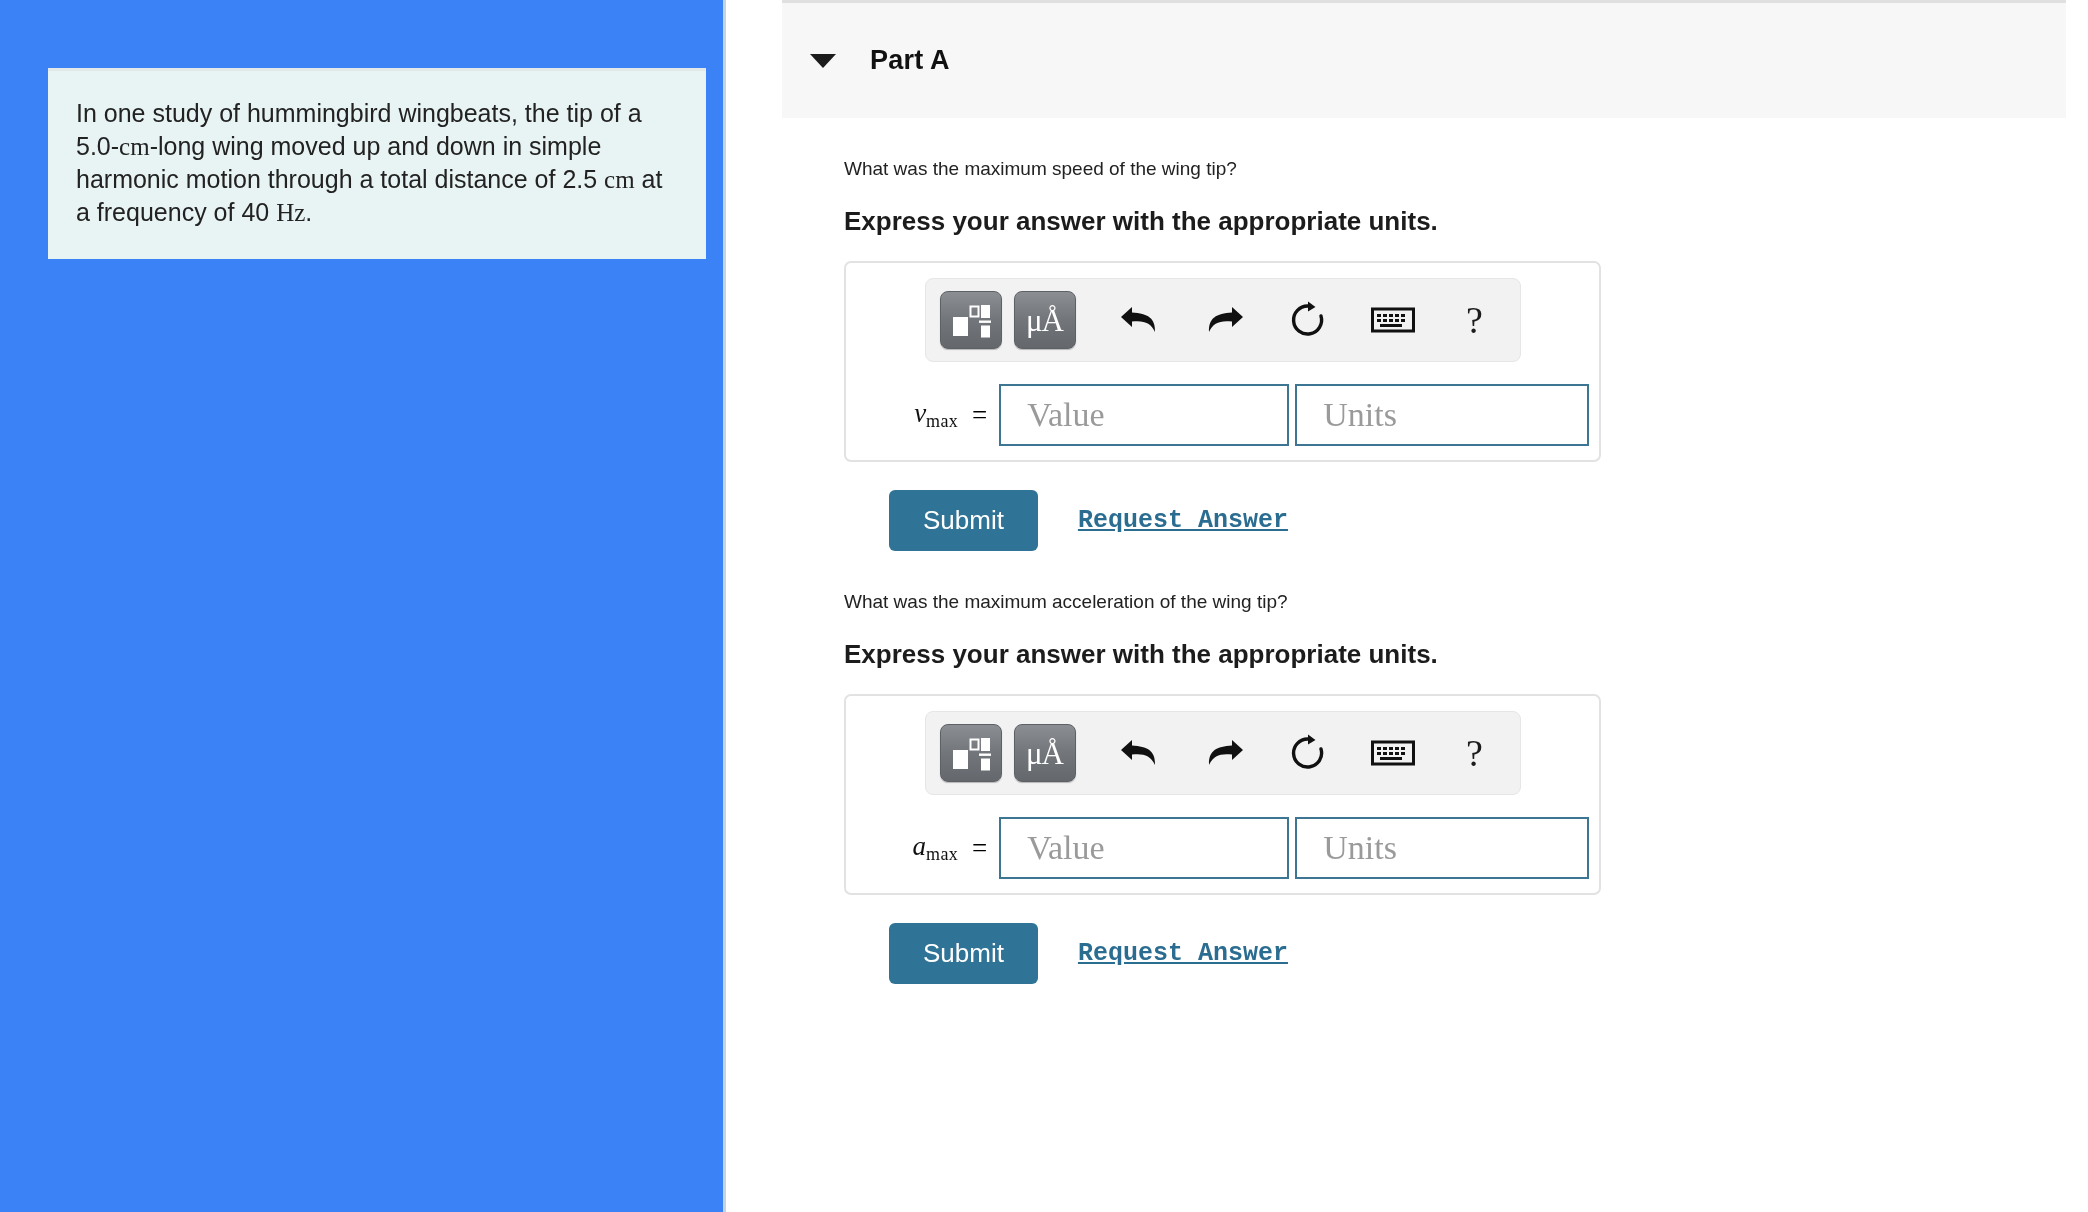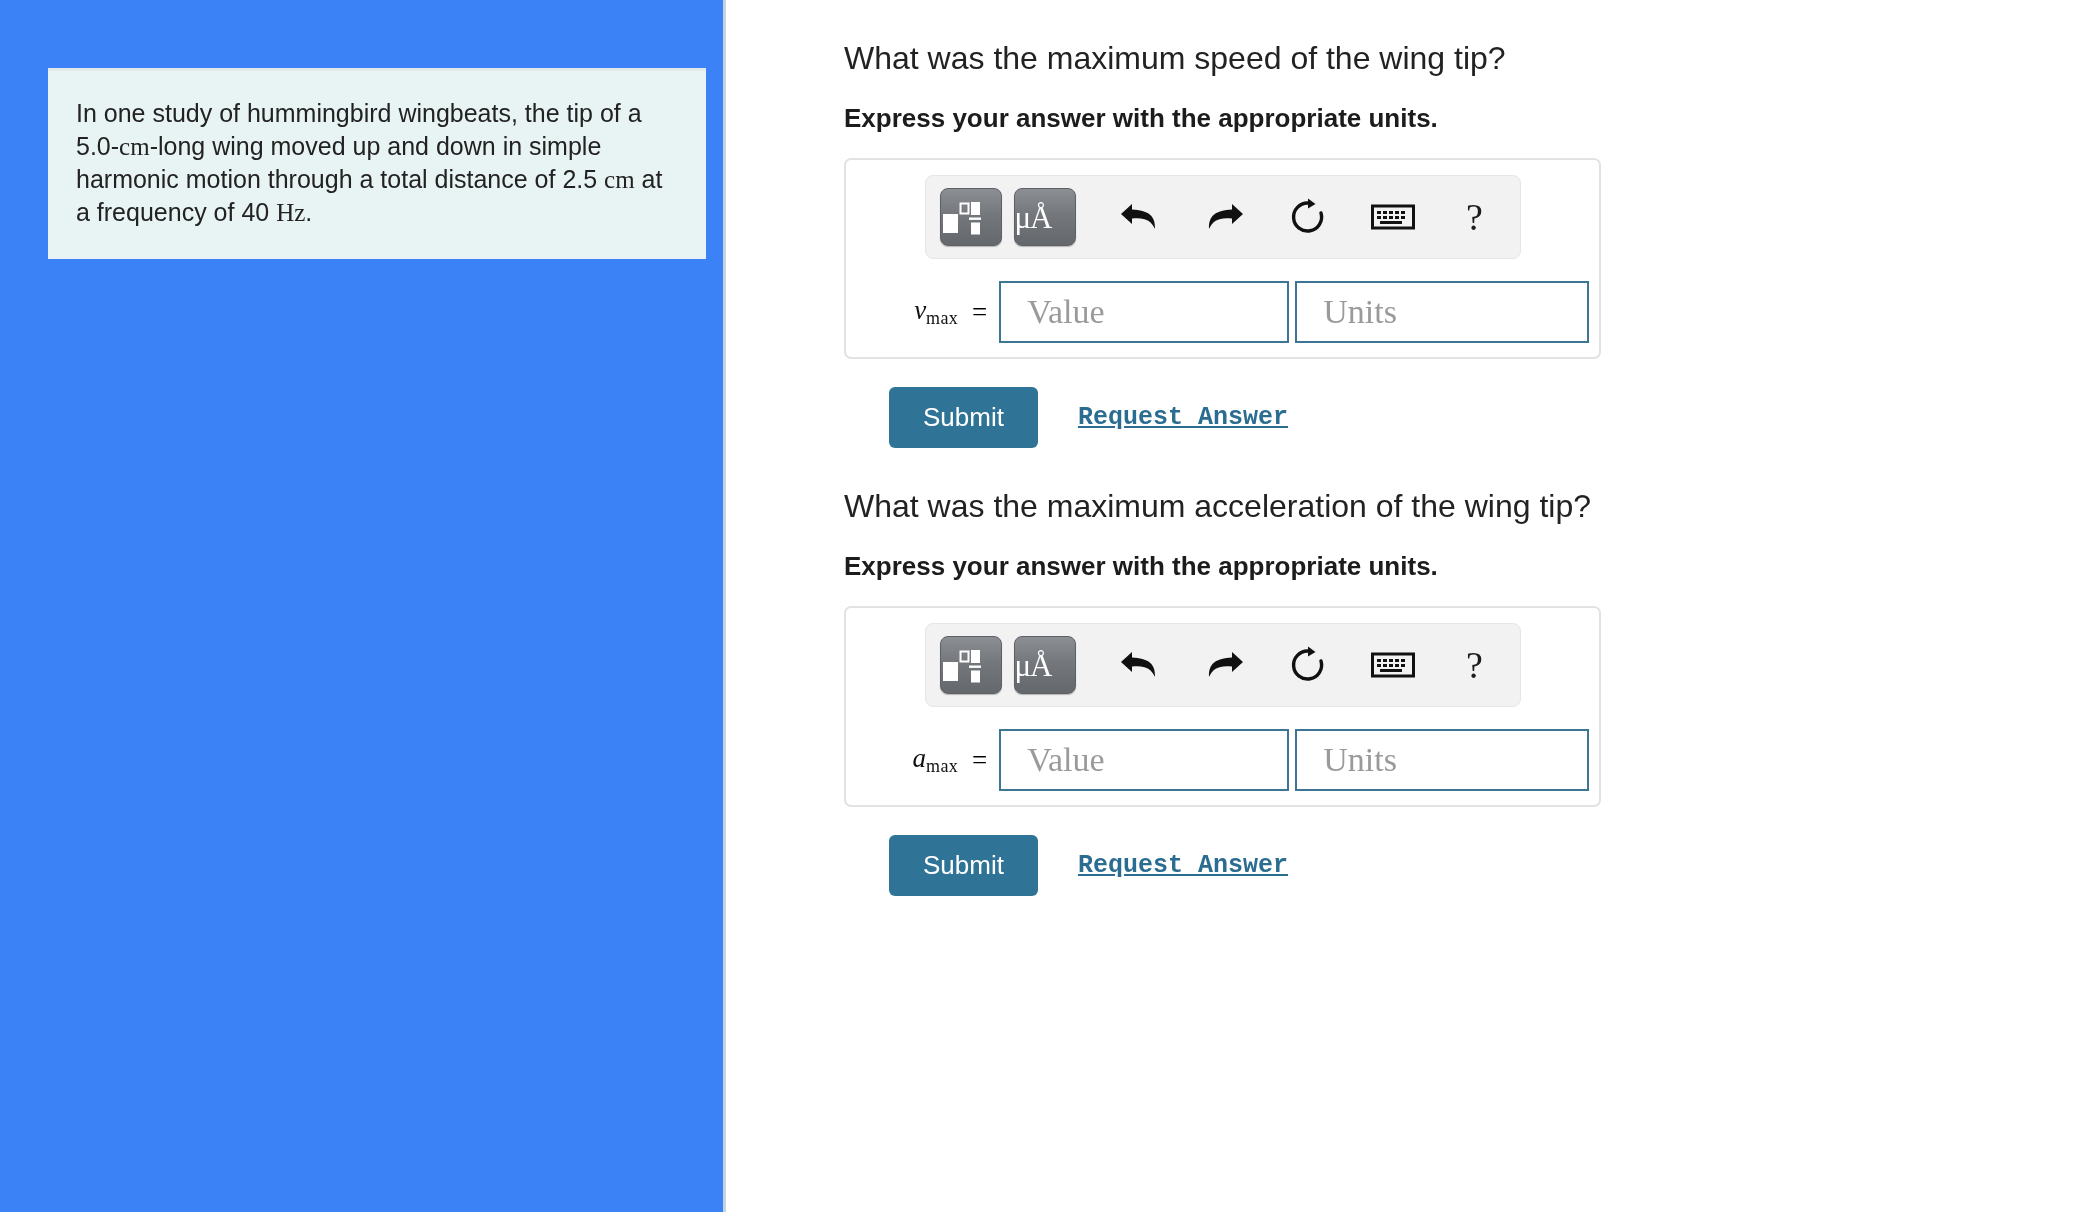--- a/index.html
+++ b/index.html
@@ -57,21 +57,21 @@
     margin-right: 34px;
     cursor: pointer;
   }
   .part-title {
     font-size: 27px; font-weight: bold; color: #111;
     letter-spacing: .2px;
   }
 
   .part-body { padding-left: 118px; padding-top: 14px; }
   .question {
-    font-size: 32px; color: #222; margin: 26px 16px 0 0;
+    font-size: 19px; color: #222; margin: 26px 16px 0 0;
   }
   .express {
     font-size: 26px; color: #1c1c1c; font-weight: bold; margin: 26px 0 0 0;
   }
 
   
   .answer-box {
     margin-top: 24px;
     width: 757px;
     border: 2px solid #e2e2e2;
@@ -87,21 +87,21 @@
     border-radius: 8px;
     height: 84px;
     display: flex; align-items: center;
   }
   .tb-btn {
     width: 62px; height: 58px;
     border-radius: 8px;
     background: linear-gradient(to bottom, #8b8e93 0%, #72757a 50%, #64676c 100%);
     border: 1px solid #5d6065;
     box-shadow: 0 1px 1px rgba(0,0,0,.25);
-    display: flex; align-items: center; 
+    display: flex; align-items: center; justify-content: center;
     cursor: pointer;
     position: relative;
   }
   #tb-template { margin-left: 14px; }
   #tb-units { margin-left: 12px; }
 
   .tmpl-svg { display:block; }
   .mu-a {
     color: #fff;
     font-family: "Liberation Serif", serif;
@@ -180,20 +180,24 @@
 <div class="page">
 
   <div class="left-pane">
     <div class="problem-card">
       <p class="problem-text"><span>In one study of hummingbird wingbeats, the tip of a 5.0-</span><span class="mathunit">cm</span><span>-long wing moved up and down in simple harmonic motion through a total distance of 2.5 </span><span class="mathunit">cm</span><span> at a frequency of 40 </span><span class="mathunit">Hz</span><span>.</span></p>
     </div>
   </div>
 
   <div class="right-pane">
 
+    <div class="part-header">
+      <div class="caret"></div>
+      <div class="part-title">Part A</div>
+    </div>
 
     <div class="part-body">
       <p class="question">What was the maximum speed of the wing tip?</p>
       <p class="express">Express your answer with the appropriate units.</p>
 
       <div class="answer-box">
 
         <div class="toolbar">
           <div class="tb-btn" id="tb-template">
             <svg class="tmpl-svg" width="40" height="40" viewBox="0 0 40 40" aria-hidden="true">

